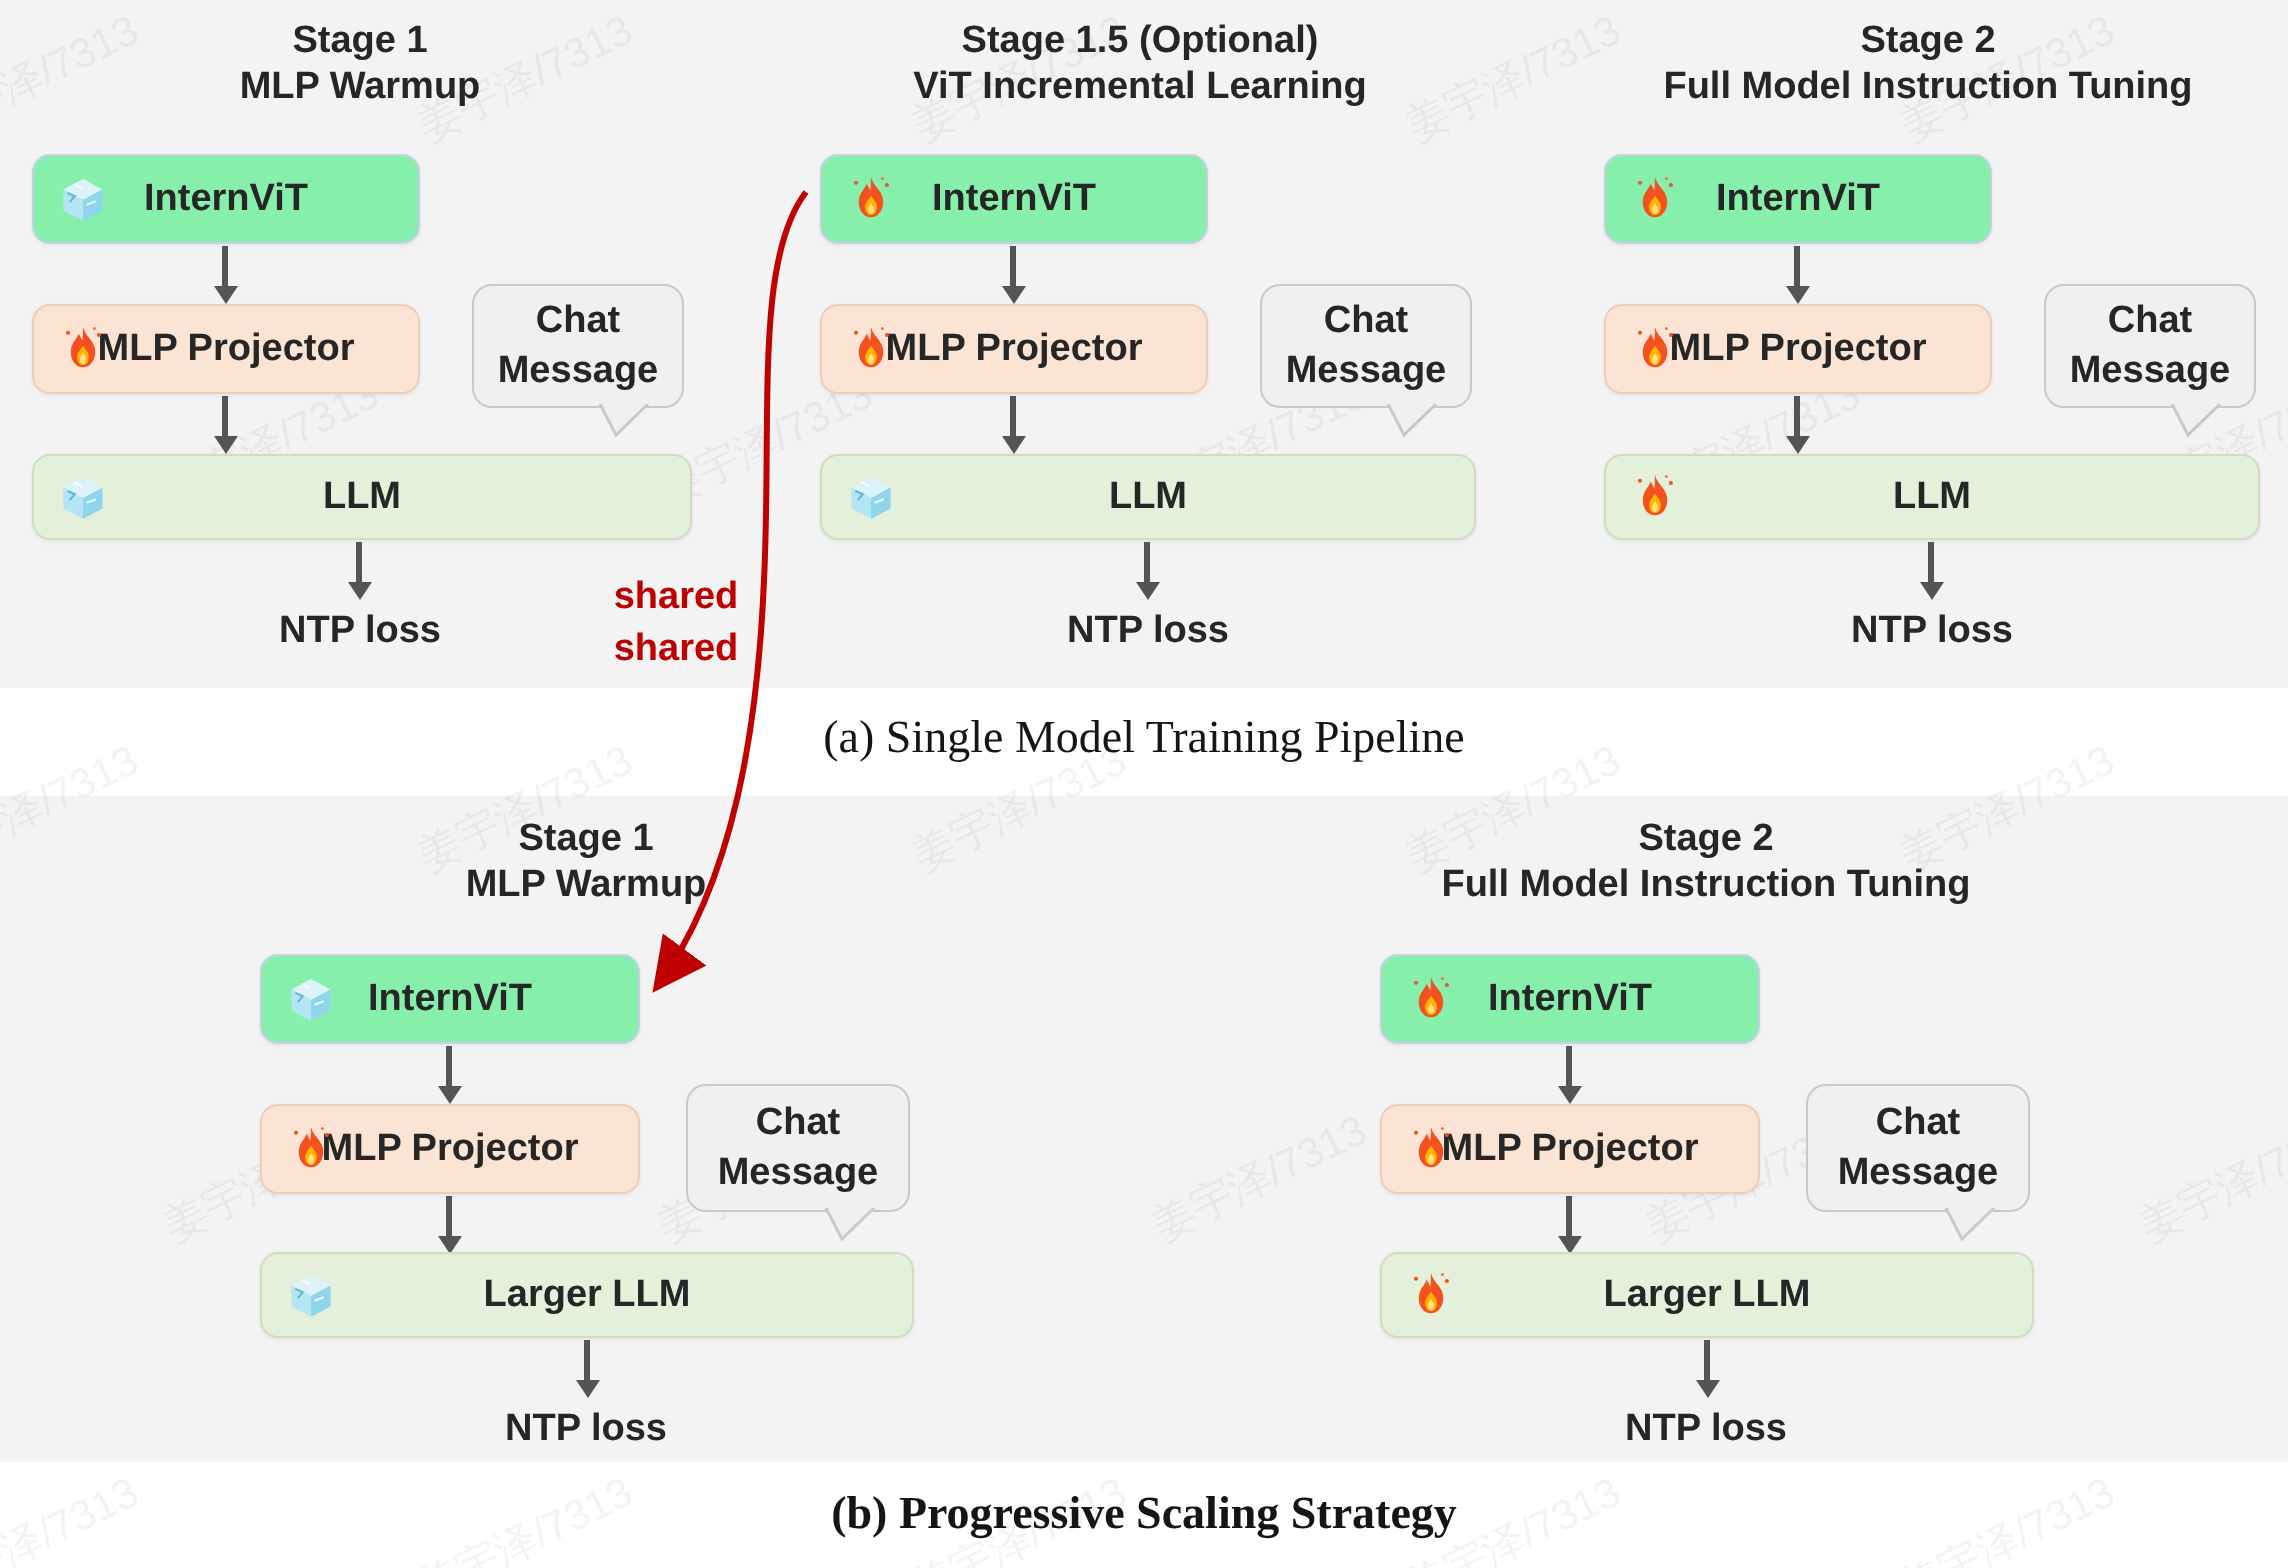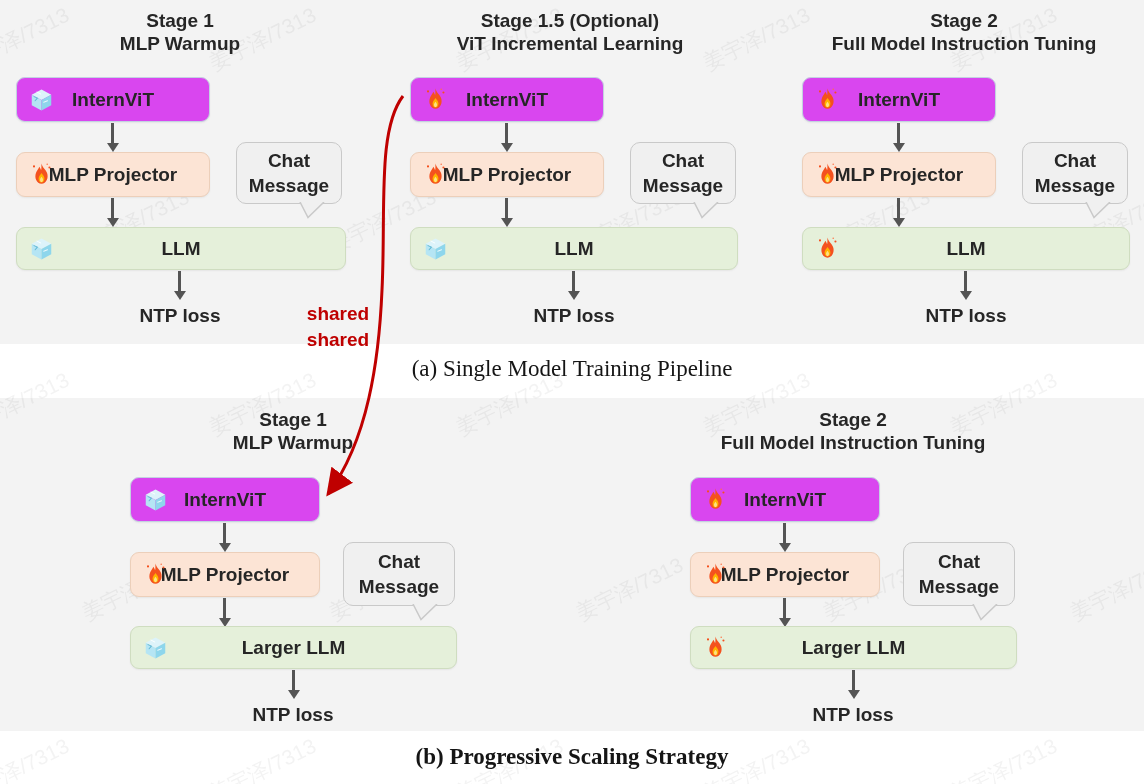--- a/index.html
+++ b/index.html
@@ -11,33 +11,33 @@
   .caption{position:absolute;left:0;width:1144px;text-align:center;
            font-family:"Liberation Serif", serif;font-size:23px;color:#151515;}
   #caption-a{top:356px;}
   #caption-b{top:744px;font-weight:bold;}
   .title{position:absolute;width:340px;text-align:center;font-size:19px;font-weight:600;
          line-height:23px;color:#262626;white-space:nowrap;}
   .box{position:absolute;border-radius:9px;display:flex;align-items:center;justify-content:center;
        font-size:19px;font-weight:600;color:#262626;box-shadow:0 1px 2px rgba(0,0,0,.06);box-sizing:border-box;}
   .box .icon{position:absolute;left:11px;top:50%;transform:translateY(-50%);width:27px;height:27px;}
   .icon svg{width:27px;height:27px;display:block;}
-  .vit{background:#d946ef;border:1.5px solid #c3d1e1;}
+  .vit{background:#86efac;border:1.5px solid #c3d1e1;}
   .proj{background:#fce4d5;border:1.5px solid #eccfba;}
   .llm{background:#e5f0da;border:1.5px solid #cfddc0;}
   .varrow{position:absolute;width:3px;background:#545454;}
   .varrow::after{content:"";position:absolute;left:50%;transform:translateX(-50%);bottom:-9px;
                  border:6px solid transparent;border-top:9px solid #545454;border-bottom:0;}
   .loss{position:absolute;width:120px;text-align:center;font-size:19px;font-weight:600;color:#262626;}
   .bubble{position:absolute;background:#f0f0f0;border:1.5px solid #c9c9c9;border-radius:10px;
           display:flex;flex-direction:column;align-items:center;justify-content:center;
           font-size:19px;font-weight:600;line-height:25px;color:#262626;box-sizing:border-box;}
   .bubble .tail{position:absolute;bottom:-16px;right:16px;}
   #shared-weights{position:absolute;left:297px;top:286px;width:82px;text-align:center;
-                  font-size:19px;font-weight:600;line-height:26px;color:#bf0000;margin-top:15px;}
+                  font-size:19px;font-weight:600;line-height:26px;color:#bf0000;}
   #red-curve{position:absolute;left:0;top:0;pointer-events:none;}
   .wm{position:absolute;font-size:21px;color:rgba(70,70,70,0.065);transform:rotate(-26deg);
       white-space:nowrap;pointer-events:none;}
 </style>
 </head>
 <body>
 
 <svg width="0" height="0" style="position:absolute" aria-hidden="true">
   <defs>
     <g id="fire">

